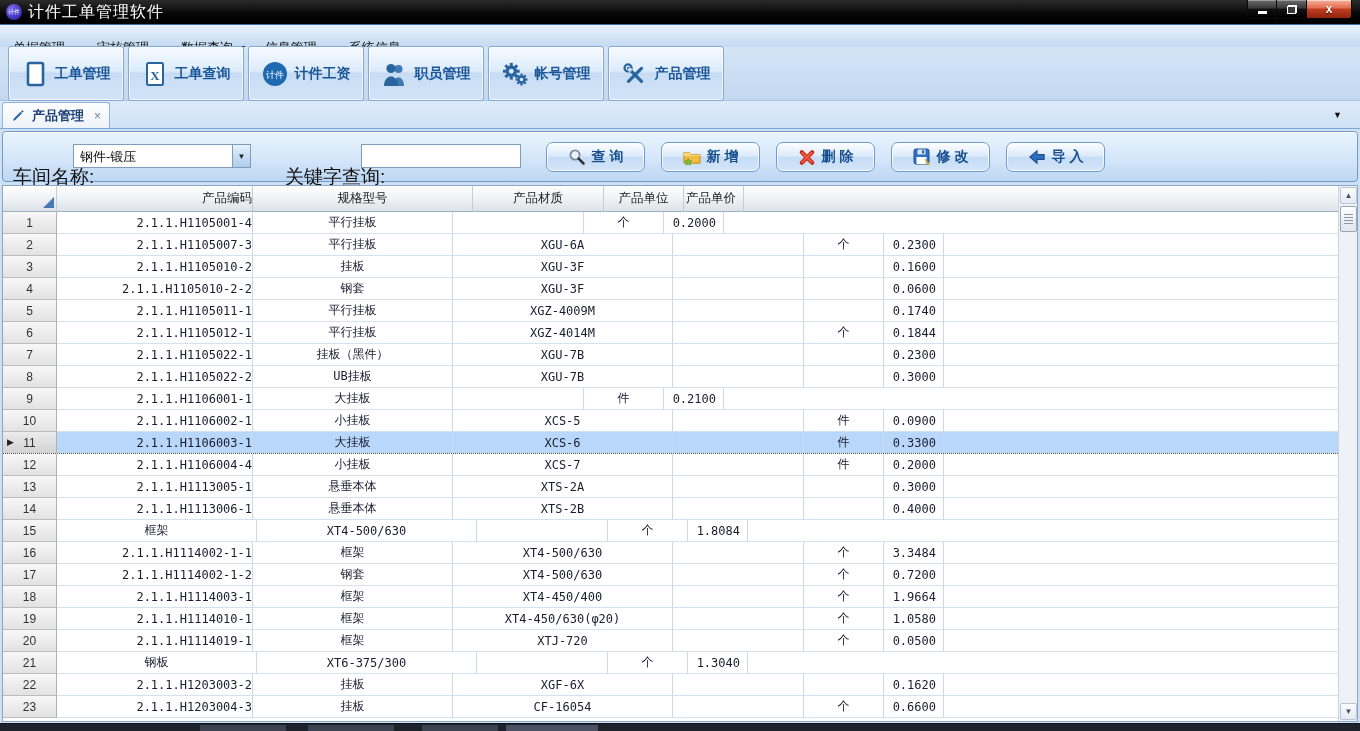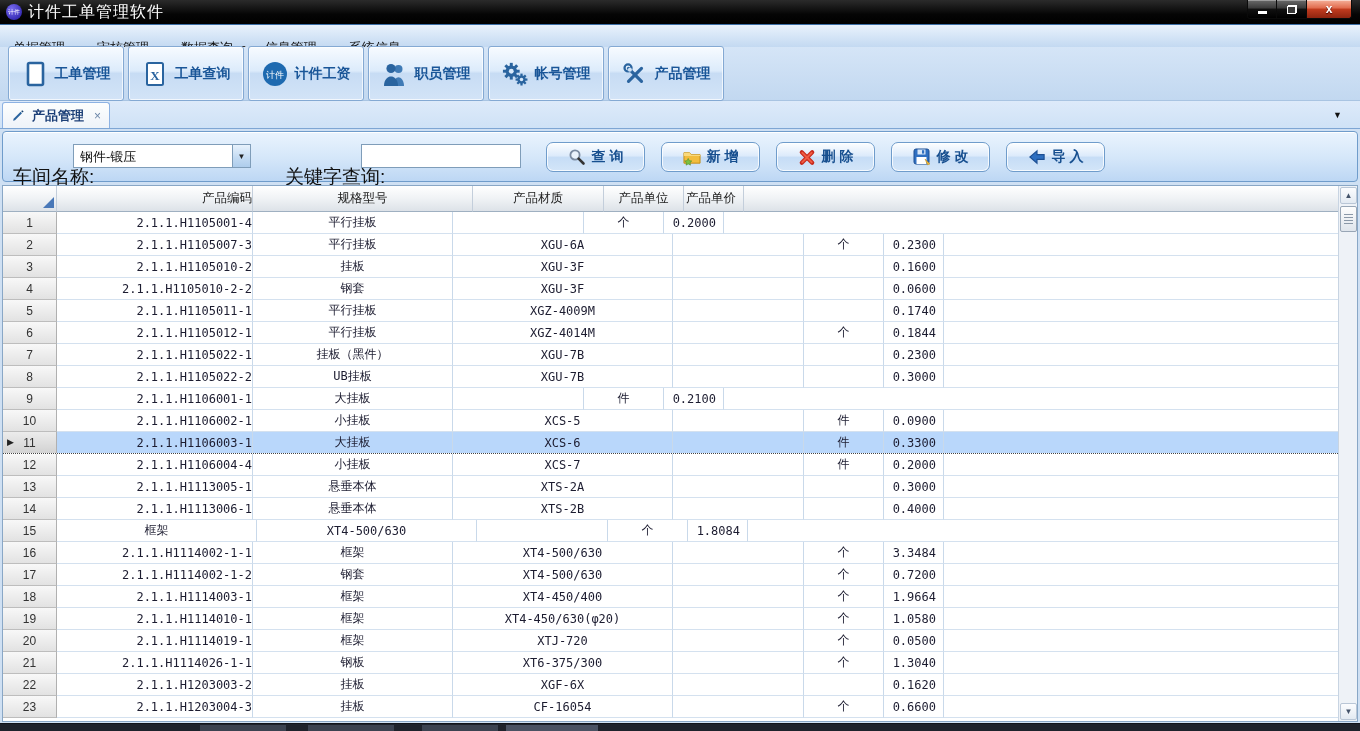--- a/index.html
+++ b/index.html
@@ -600,21 +600,20 @@
             <div class="cell col-spec">XTJ-720</div>
             <div class="cell col-material"></div>
             <div class="cell col-unit">个</div>
             <div class="cell col-price">0.0500</div>
             <div class="cell col-filler"></div>
           </div>
           <div class="grid-row">
             <div class="cell rowhdr col-rowhdr">
               <span>21</span>
             </div>
-            <div class="cell col-code">2.1.1.H1114026-1-1</div>
             <div class="cell col-name">钢板</div>
             <div class="cell col-spec">XT6-375/300</div>
             <div class="cell col-material"></div>
             <div class="cell col-unit">个</div>
             <div class="cell col-price">1.3040</div>
             <div class="cell col-filler"></div>
           </div>
           <div class="grid-row">
             <div class="cell rowhdr col-rowhdr">
               <span>22</span>

